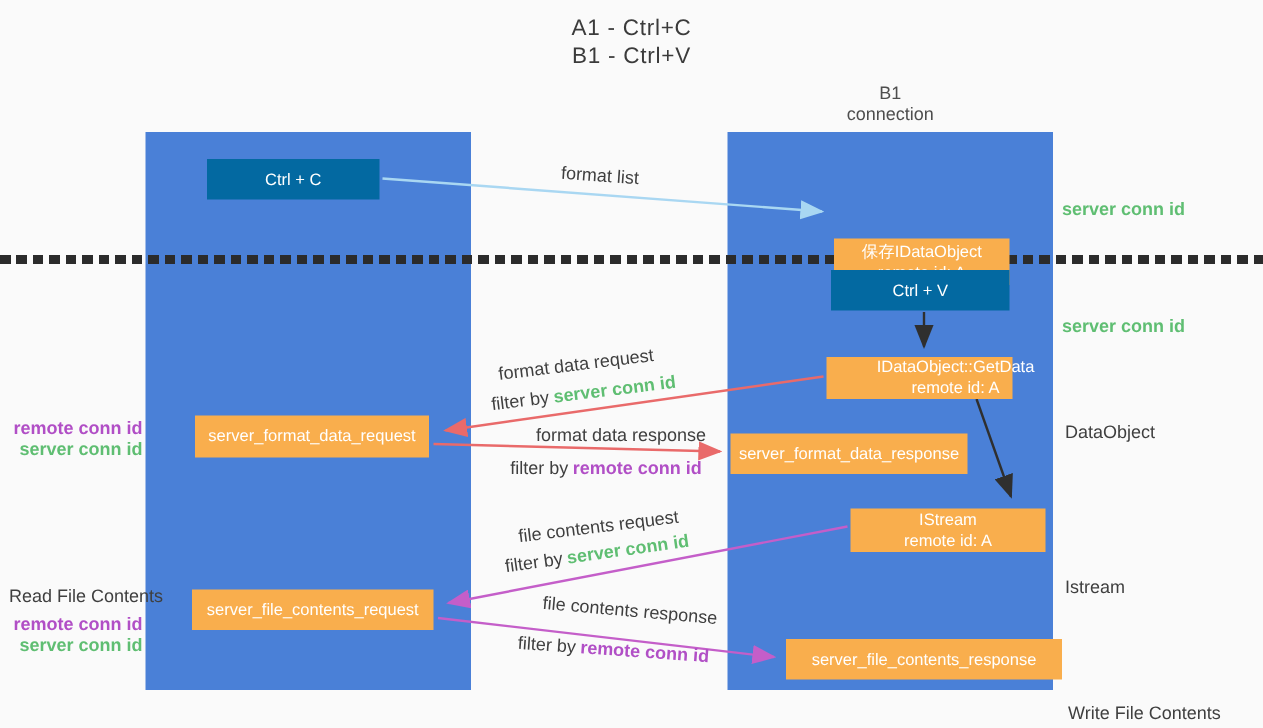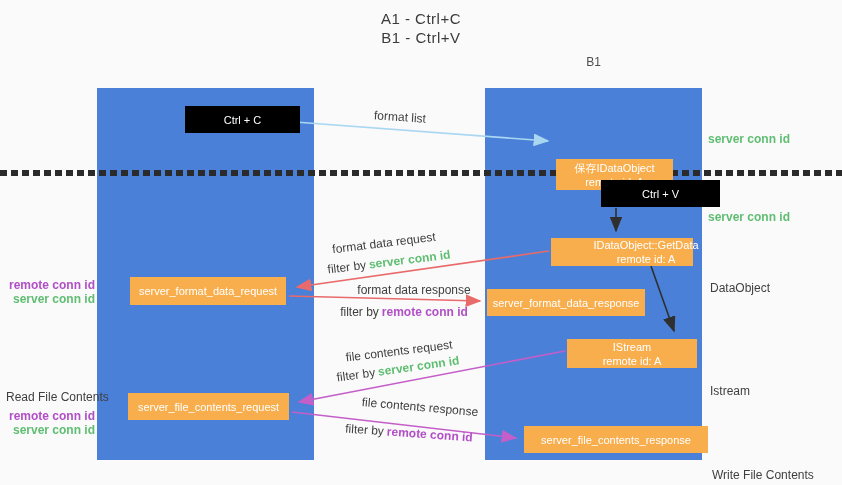--- a/index.html
+++ b/index.html
@@ -13,21 +13,21 @@
                      font-size:12px; color:#4e4e4e; line-height:14px; }
 
   .col { position:absolute; top:88px; width:217px; height:372px; background:#4a80d7; }
 
   .dotted { position:absolute; left:0; top:170px; width:842px; height:6px;
             background:repeating-linear-gradient(to right,#2b2b2b 0 7px,transparent 7px 11px); }
 
   .box { position:absolute; display:flex; flex-direction:column; align-items:center;
          justify-content:center; color:#ffffff; font-size:11px; line-height:14px;
          text-align:center; white-space:nowrap; }
-  .green  { background:#000000;margin-left:47px; }
+  .green  { background:#0369a1; }
   .orange { background:#f9ae4d; }
 
   .lbl { position:absolute; white-space:nowrap; font-size:12px; color:#3f3f3f; }
   .ctr { transform-origin:center; }
   .id-green  { color:#5fbe72; font-weight:bold; }
   .id-purple { color:#b14fc6; font-weight:bold; }
   .pfx { margin-right:3px; }
   .right-note { font-size:12px; color:#3f3f3f;margin-top:37px; }
 
   svg.arrows { position:absolute; left:0; top:0; pointer-events:none; }
@@ -37,20 +37,21 @@
 
 <div class="canvas">
 
   <div class="title">
     <div>A1 - Ctrl+C</div>
     <div>B1 - Ctrl+V</div>
   </div>
 
   <div class="lifeline-header" style="left:485px">
     <div>B1</div>
+    <div>connection</div>
   </div>
 
   <div class="col" style="left:97px"></div>
   <div class="col" style="left:485px"></div>
 
   <div class="dotted"></div>
 
   <svg class="arrows" width="842" height="485" viewBox="0 0 842 485">
     <defs>
       <marker id="m-blue" markerWidth="10" markerHeight="8" refX="9" refY="4" orient="auto">
@@ -81,21 +82,21 @@
 
   <div class="box orange" style="left:556px; top:127px; width:117px; height:31px;margin-top:32px;">
     <span>保存IDataObject</span>
     <span>remote id: A</span>
   </div>
 
   <div class="box green" style="left:554px; top:180px; width:119px; height:27px;">
     <span>Ctrl + V</span>
   </div>
 
-  <div class="box orange" style="left:551px; top:238px; width:142px; height:28px;padding-left:48px;">
+  <div class="box orange" style="left:551px; top:238px; width:124px; height:28px;padding-left:48px;">
     <span>IDataObject::GetData</span>
     <span>remote id: A</span>
   </div>
 
   <div class="box orange" style="left:487px; top:289px; width:158px; height:27px;">
     <span>server_format_data_response</span>
   </div>
 
   <div class="box orange" style="left:130px; top:277px; width:156px; height:28px;">
     <span>server_format_data_request</span>

